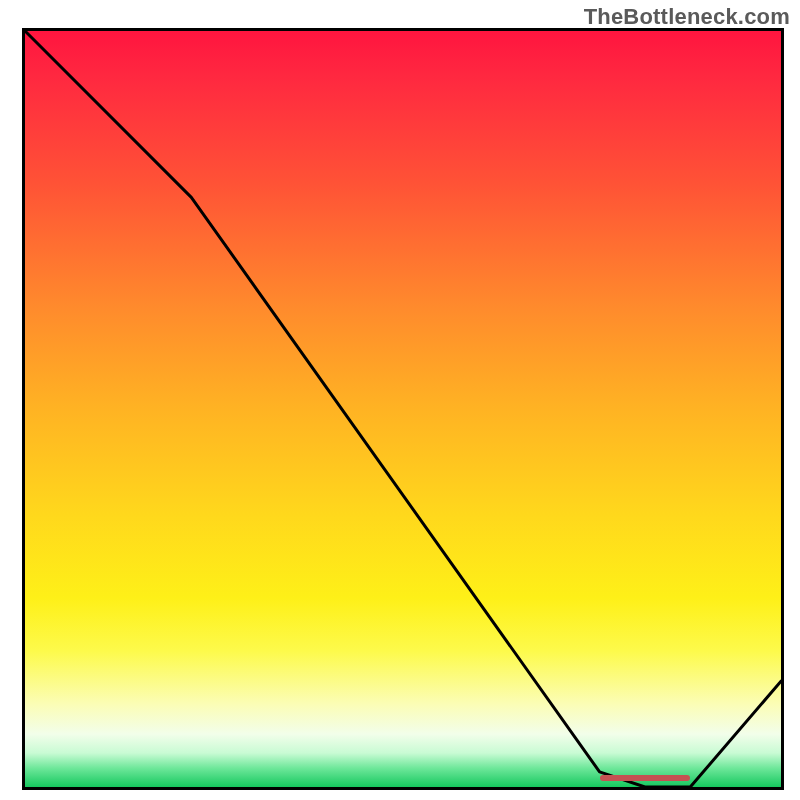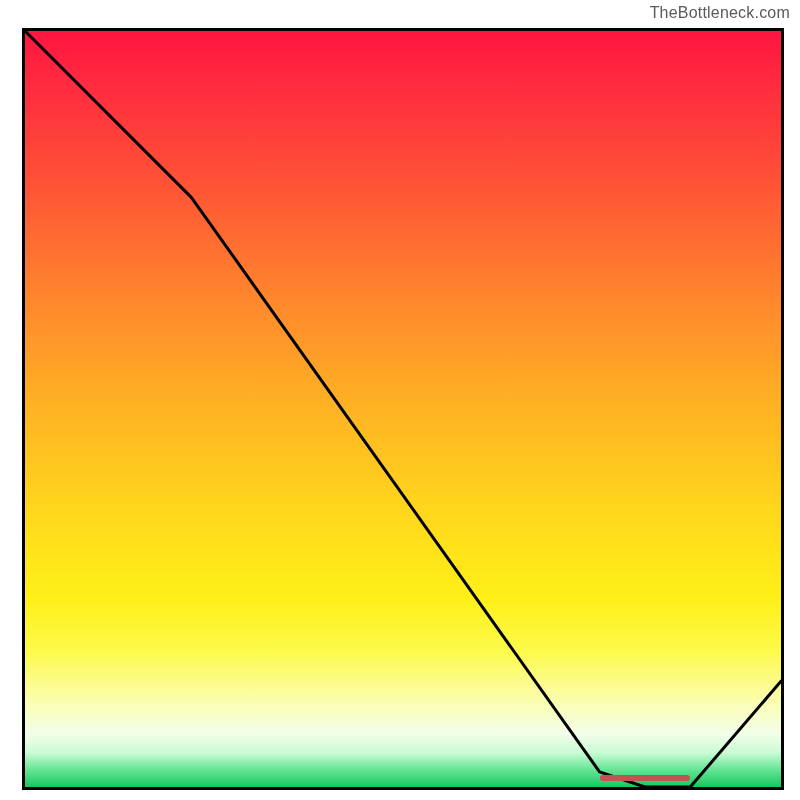--- a/index.html
+++ b/index.html
@@ -13,22 +13,22 @@
   }
   .frame {
     position: relative;
     width: 800px;
     height: 800px;
   }
   .watermark {
     position: absolute;
     top: 4px;
     right: 10px;
-    font-size: 16px;
-    font-weight: 400;
+    font-size: 22px;
+    font-weight: 700;
     color: #5a5a5a;
     letter-spacing: 0.2px;
   }
   .plot {
     position: absolute;
     left: 22px;
     top: 28px;
     width: 756px;
     height: 756px;
     border: 3px solid #000;

